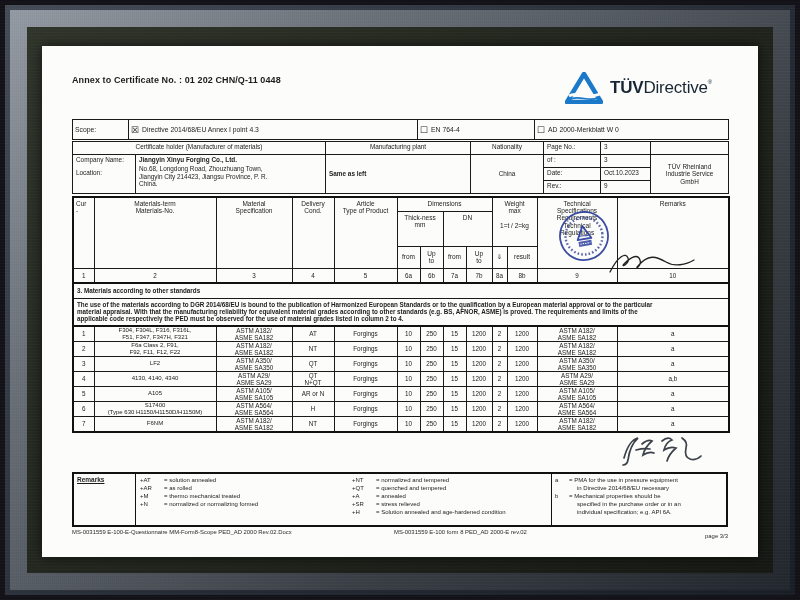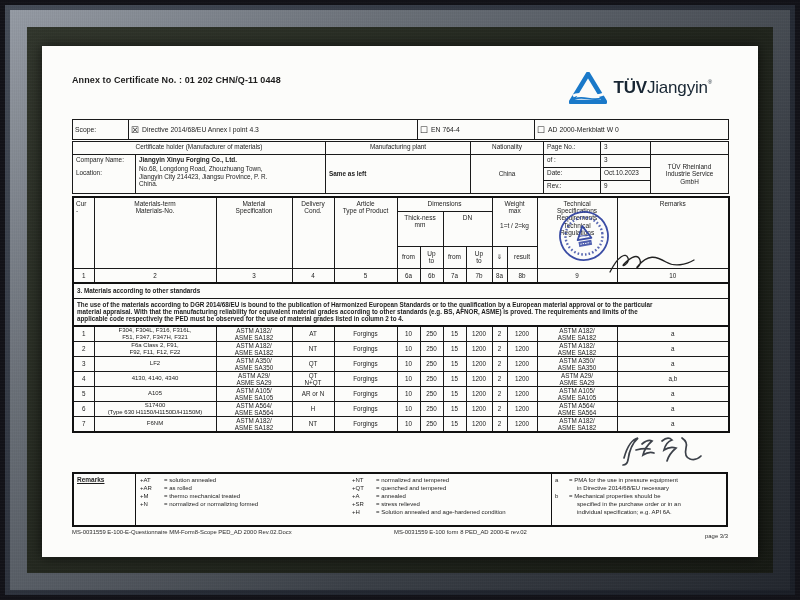--- a/index.html
+++ b/index.html
@@ -88,21 +88,21 @@
   <div class="document">
 
     <div class="annex-title">Annex to Certificate No. : 01 202 CHN/Q-11 0448</div>
 
     <div class="logo">
       <svg width="38" height="32" viewBox="0 0 38 32">
         <path d="M19 2 L36 30 H2 Z" fill="none" stroke="#1a79c9" stroke-width="4.5" stroke-linejoin="round"></path>
         <path d="M4 24 C 12 19, 22 28, 35 22" stroke="#fcfcfa" stroke-width="3" fill="none"></path>
         <path d="M6 27 C 14 23, 24 30, 33 26" stroke="#1a79c9" stroke-width="1.6" fill="none"></path>
       </svg>
-      <div class="logo-text"><b>TÜV</b><span>Jiangyin</span><sup>®</sup></div>
+      <div class="logo-text"><b>TÜV</b><span>Directive</span><sup>®</sup></div>
     </div>
 
     <table class="scope">
       <colgroup>
           <col style="width:56px">
           <col style="width:289px">
           <col style="width:117px">
           <col style="width:194px">
         </colgroup>
       <tbody>

